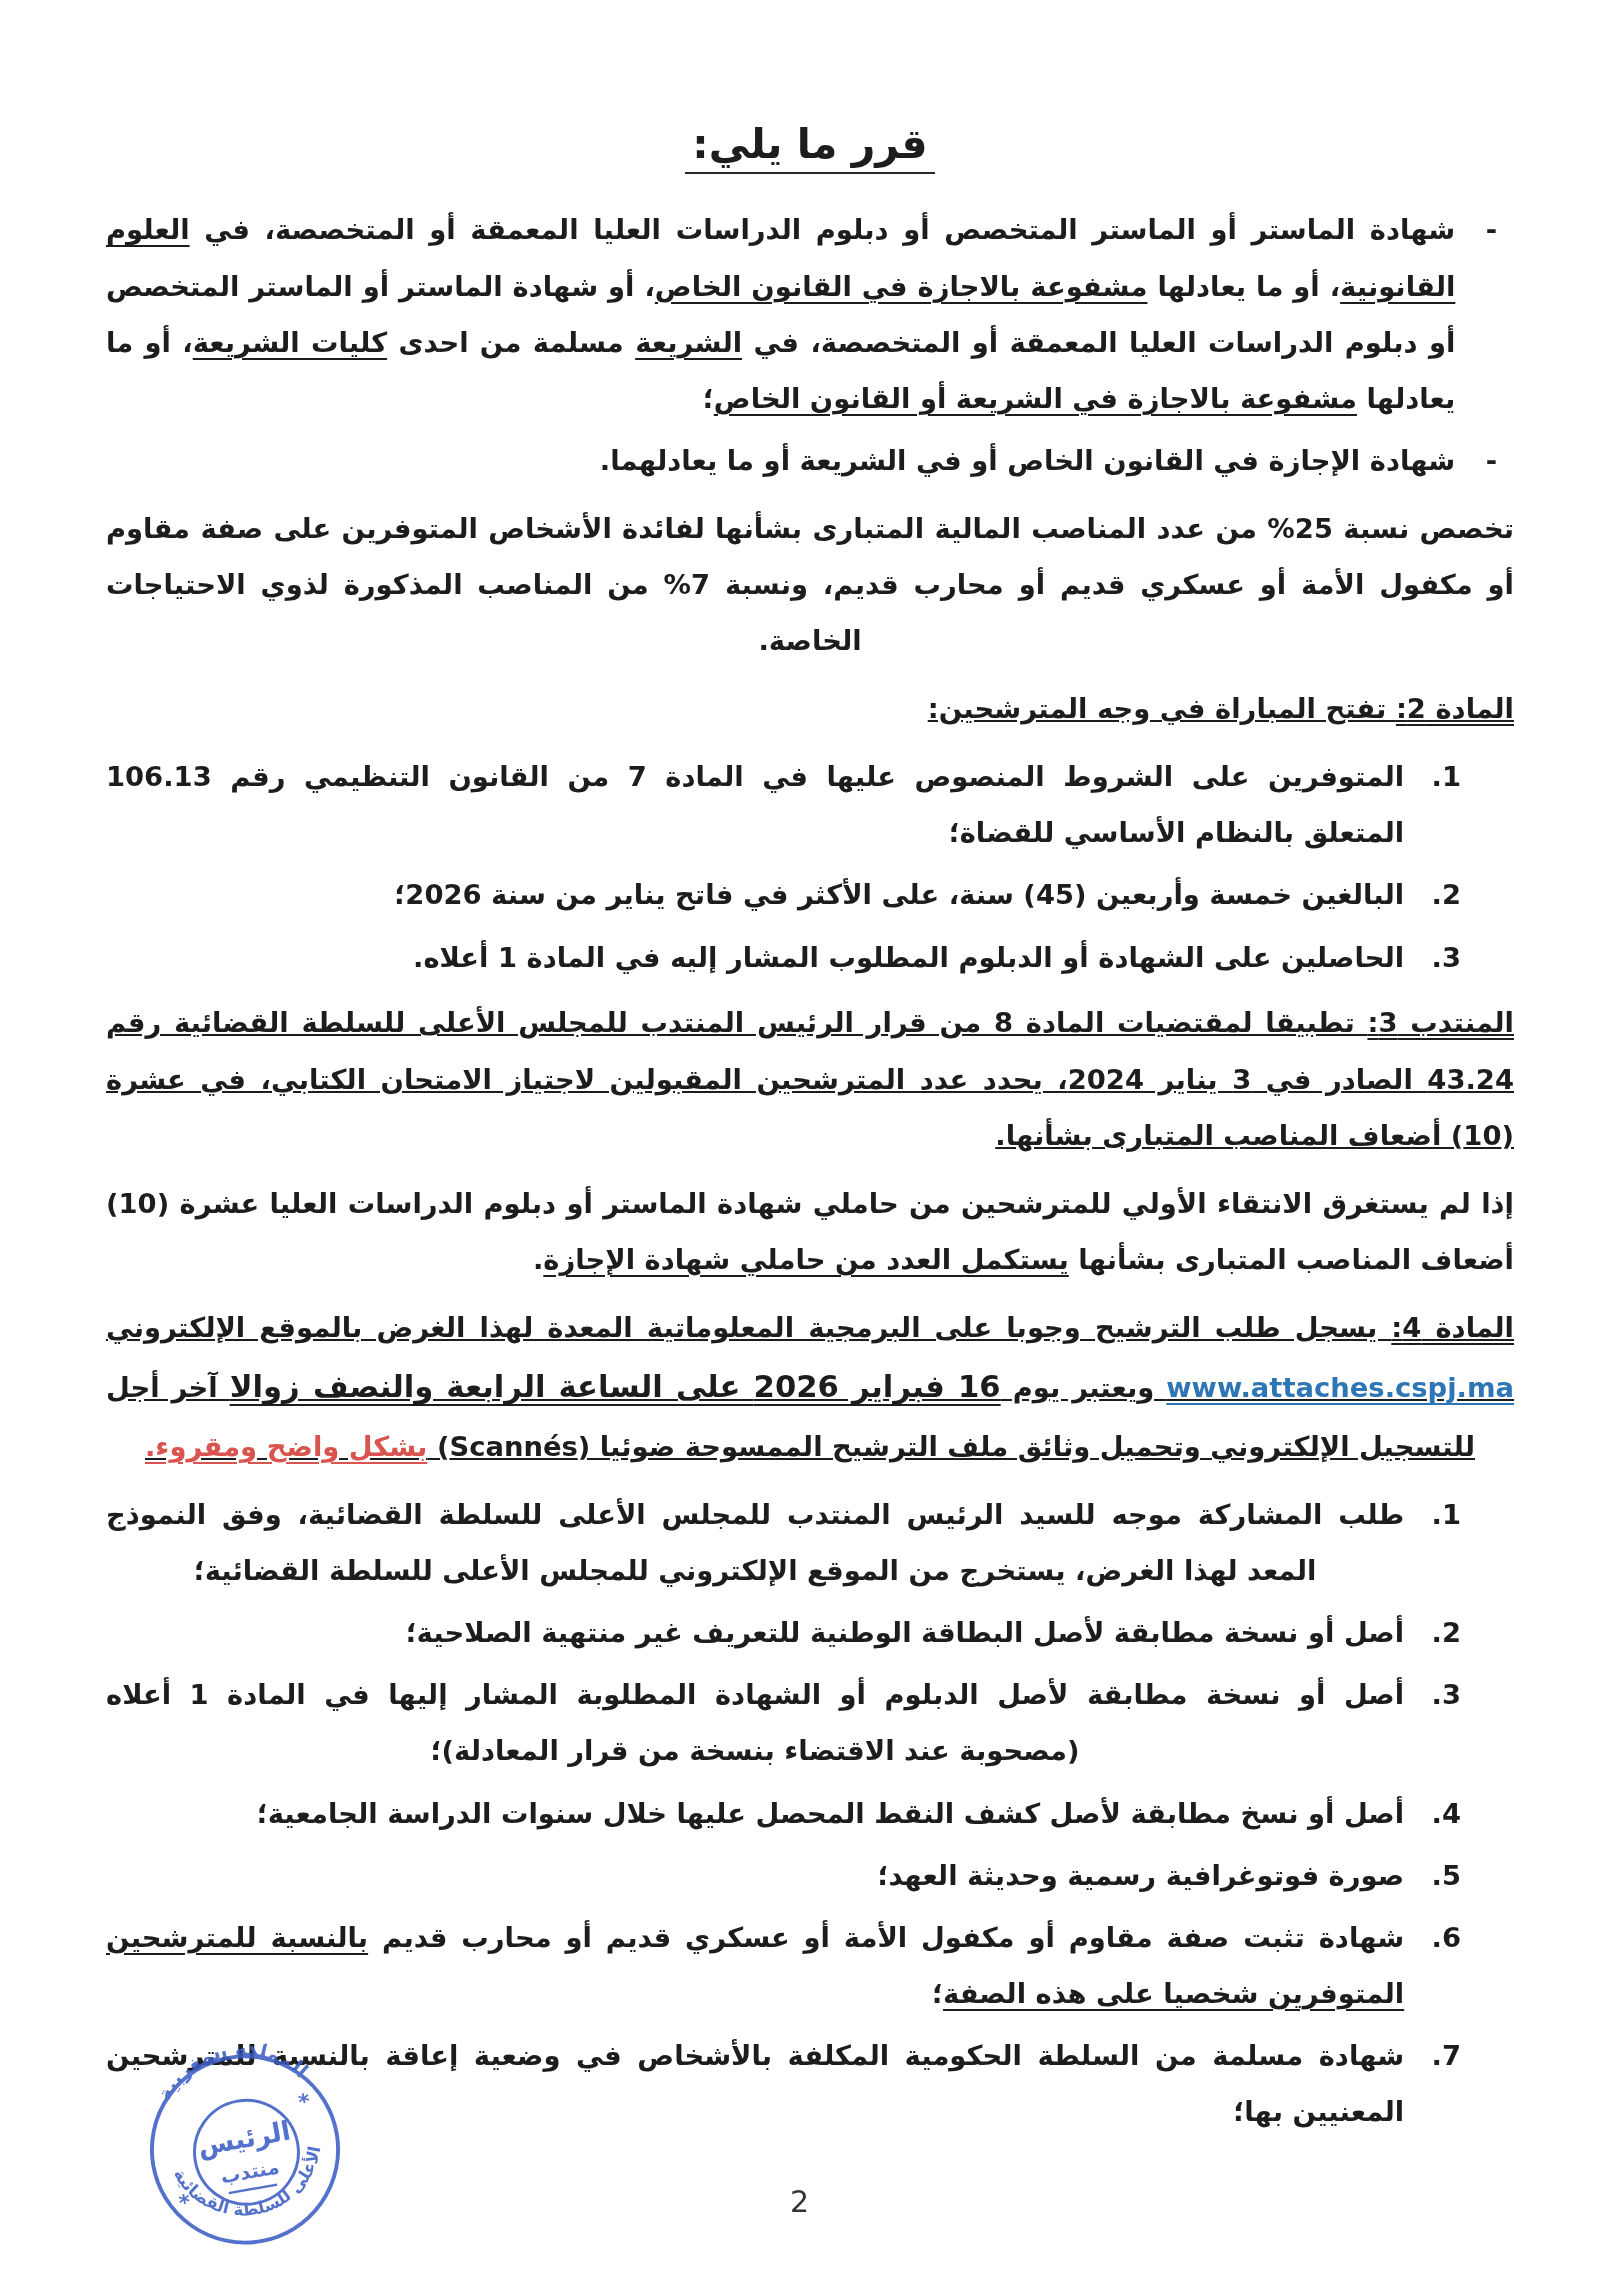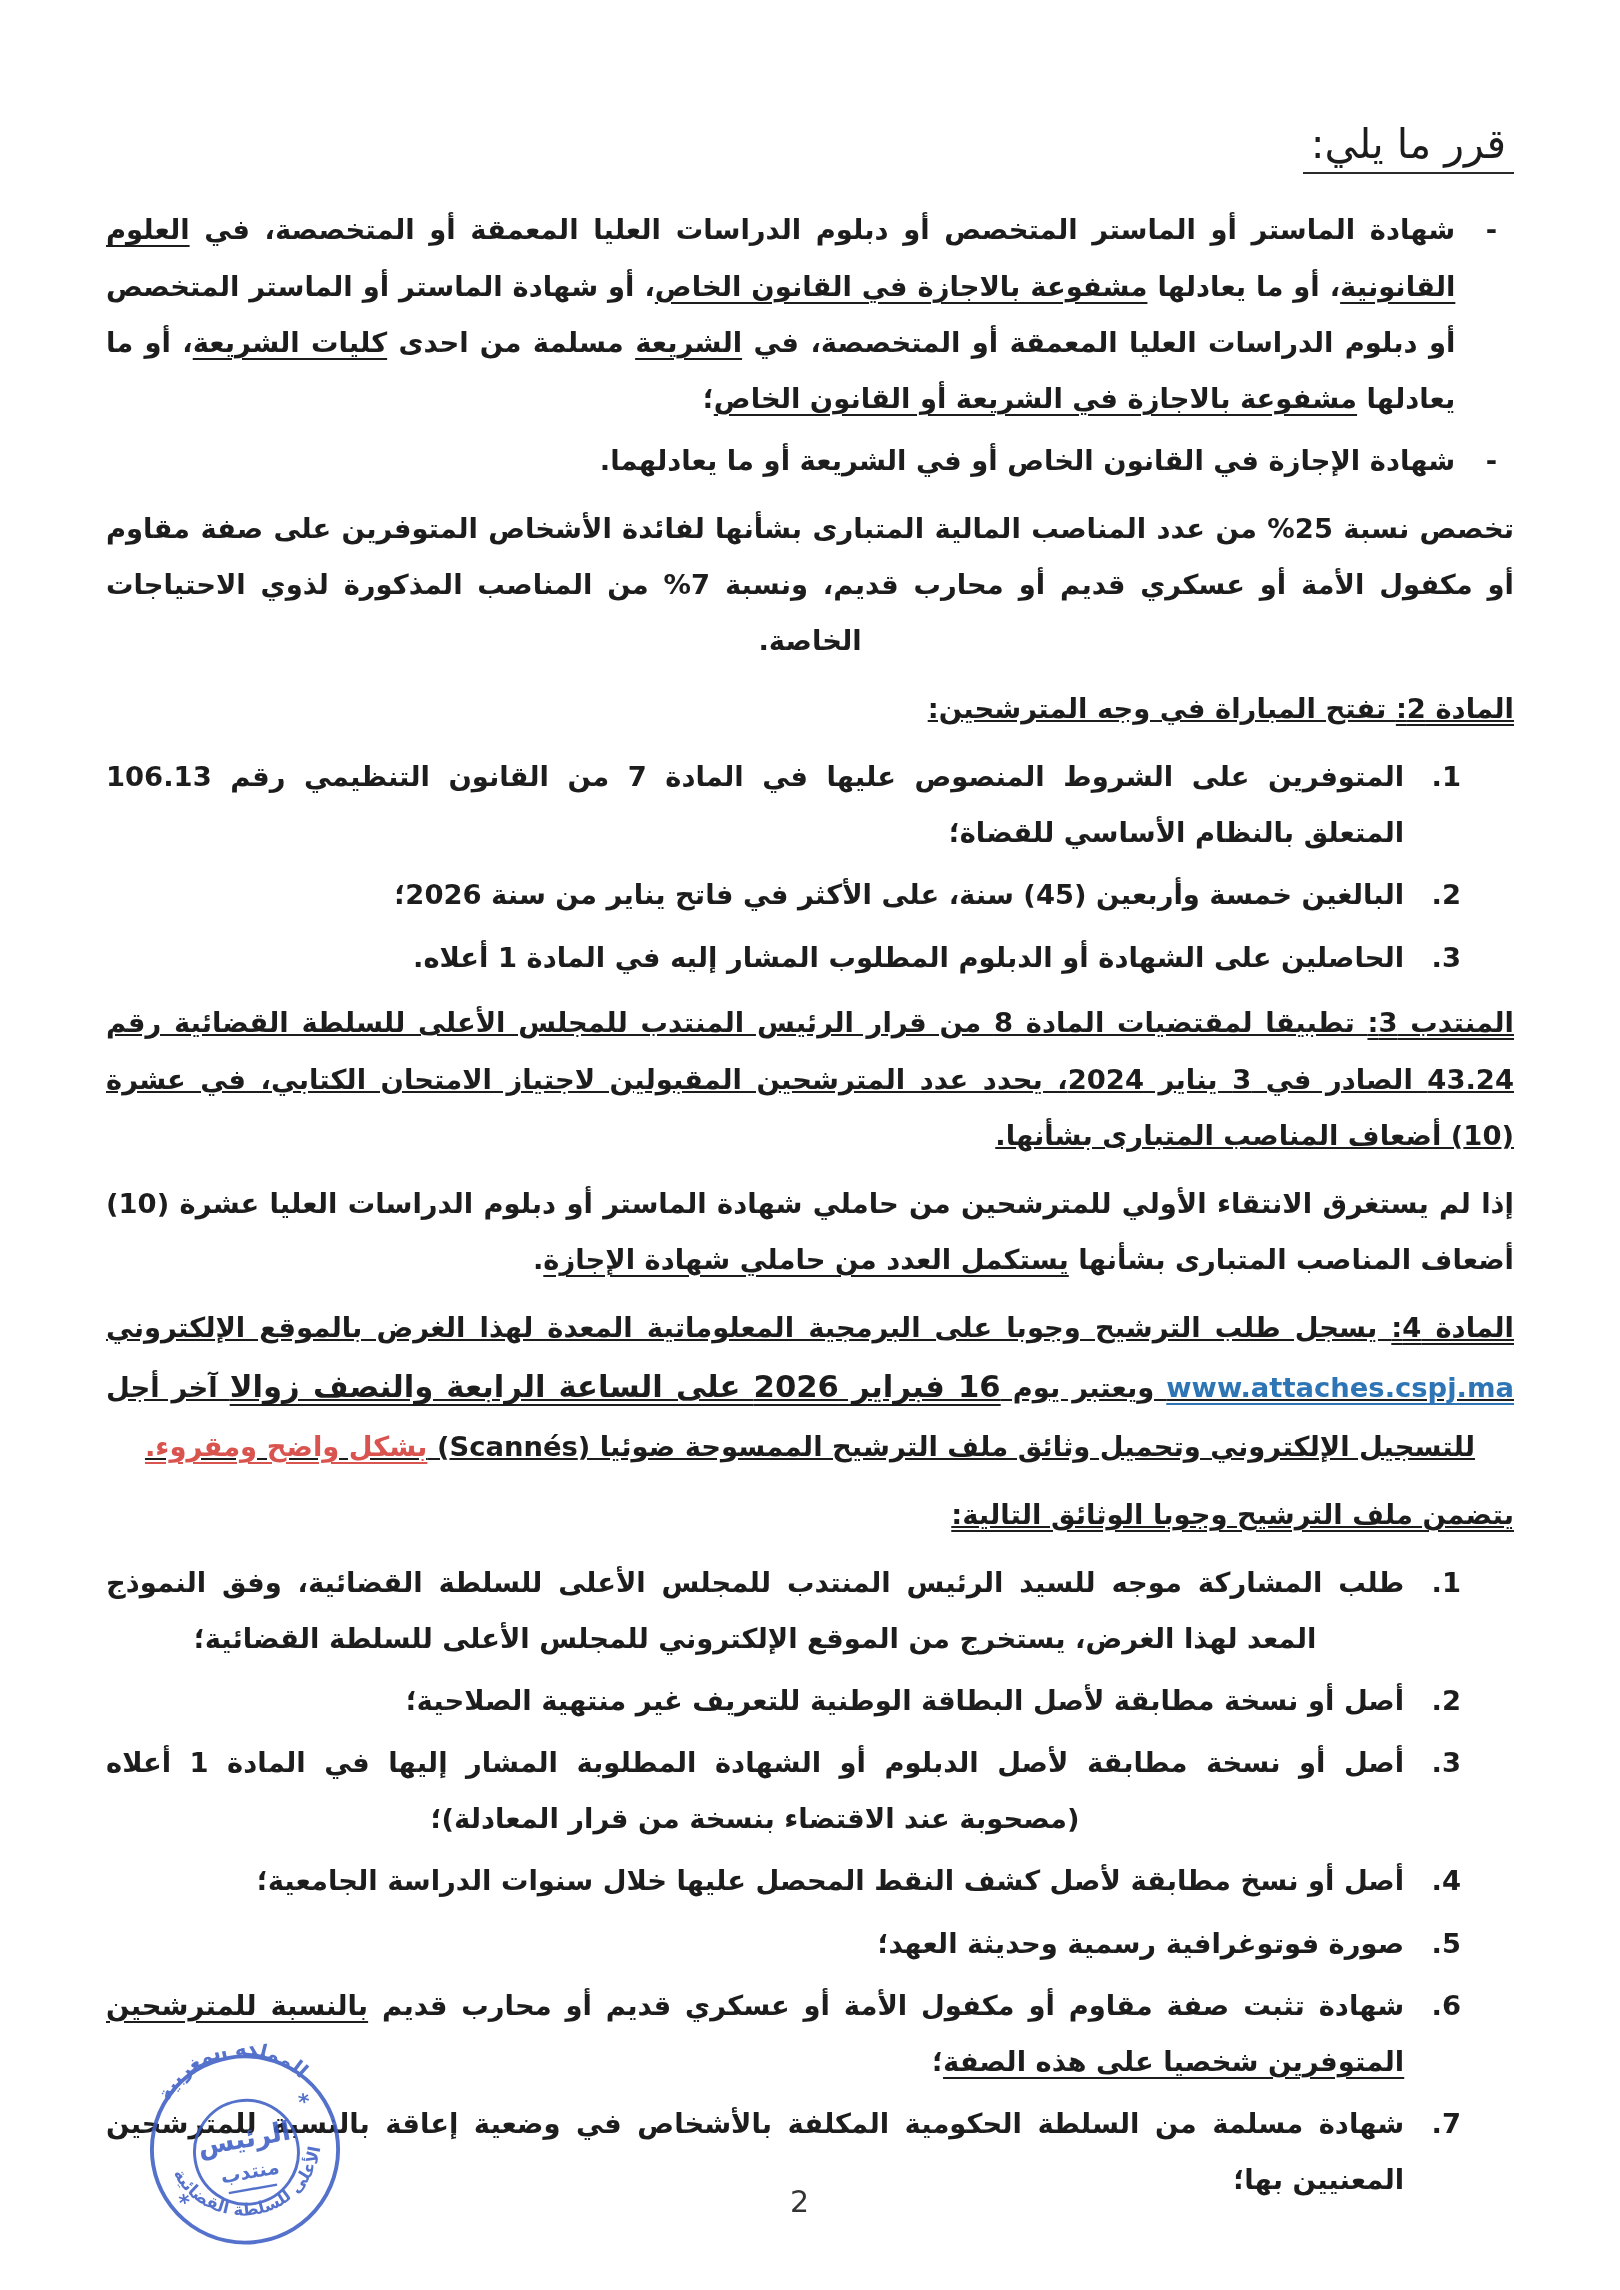--- a/index.html
+++ b/index.html
@@ -15,23 +15,23 @@
   }
   .doc {
     position:absolute;
     top:116px; right:106px;
     width:1408px;
     text-align:justify;
     font-size:27.4px;
     line-height:2.05;
   }
   h1.title {
-    text-align:right;
+    text-align:center;
     font-size:41px;
-    font-weight:400;
+    font-weight:700;
     margin-bottom:29px;
     line-height:1.4;
   }
   h1.title span { border-bottom:2.9px solid #2a2a2a; padding:0 7.8px 3.9px; }
   p.block { margin:0 0 11.8px 0; }
   .sec { margin-top:27.4px;text-decoration:underline; }
   .u { text-decoration:underline; text-decoration-thickness:2px; text-underline-offset:5.9px; }
   .red { color:var(--red, #d9534f); text-decoration:underline; text-decoration-thickness:2px; text-underline-offset:5.9px;margin-top:24px; }
   a.link {
     color:var(--link, #2e75b6);
@@ -102,21 +102,20 @@
       <span class="num">3.</span>
       <span class="itext"><span>الحاصلين على الشهادة أو الدبلوم المطلوب المشار إليه في المادة 1 أعلاه.</span></span>
     </div>
   </div>
 
   <p class="block sec"><span class="u">المنتدب 3:</span><span> تطبيقا لمقتضيات المادة 8 من قرار الرئيس المنتدب للمجلس الأعلى للسلطة القضائية رقم 43.24 الصادر في 3 يناير 2024، يحدد عدد المترشحين المقبولين لاجتياز الامتحان الكتابي، في عشرة (10) أضعاف المناصب المتبارى بشأنها.</span></p>
   <p class="block"><span>إذا لم يستغرق الانتقاء الأولي للمترشحين من حاملي شهادة الماستر أو دبلوم الدراسات العليا عشرة (10)  أضعاف المناصب المتبارى بشأنها </span><span class="u">يستكمل العدد من حاملي شهادة الإجازة</span><span>.</span></p>
 
   <p class="block sec center-last"><span class="u">المادة 4:</span><span> يسجل طلب الترشيح وجوبا على البرمجية المعلوماتية المعدة لهذا الغرض بالموقع الإلكتروني </span><a class="link" dir="ltr">www.attaches.cspj.ma</a><span> ويعتبر يوم </span><span class="dt">16 فبراير 2026 على الساعة الرابعة والنصف زوالا</span><span> آخر أجل للتسجيل الإلكتروني وتحميل وثائق ملف الترشيح الممسوحة ضوئيا (Scannés) </span><span class="red">بشكل واضح ومقروء.</span></p>
 
-  <p class="block sec"><span class="u">يتضمن ملف الترشيح وجوبا الوثائق التالية:</span></p>
   <div class="num-list">
     <div class="item">
       <span class="num">1.</span>
       <span class="itext center-last"><span>طلب المشاركة موجه للسيد الرئيس المنتدب للمجلس الأعلى للسلطة القضائية، وفق النموذج المعد لهذا الغرض، يستخرج من الموقع الإلكتروني للمجلس الأعلى للسلطة القضائية؛</span></span>
     </div>
     <div class="item">
       <span class="num">2.</span>
       <span class="itext"><span>أصل أو نسخة مطابقة لأصل البطاقة الوطنية للتعريف غير منتهية الصلاحية؛</span></span>
     </div>
     <div class="item">

